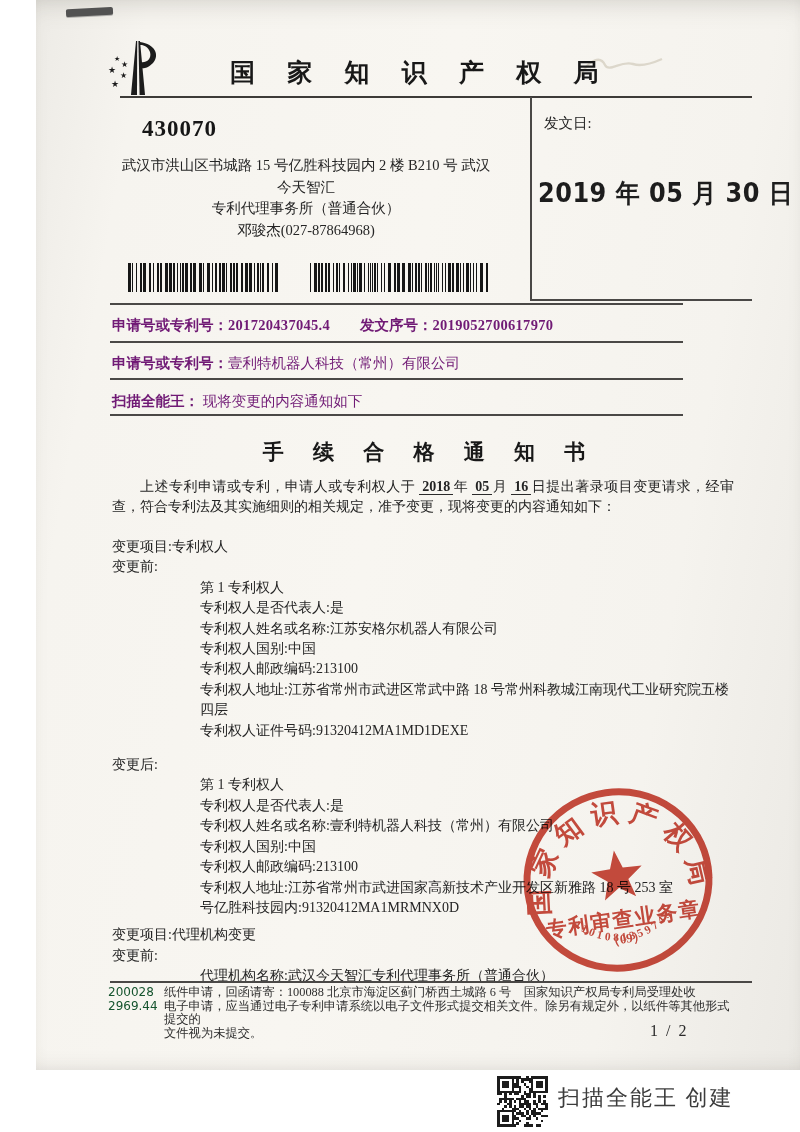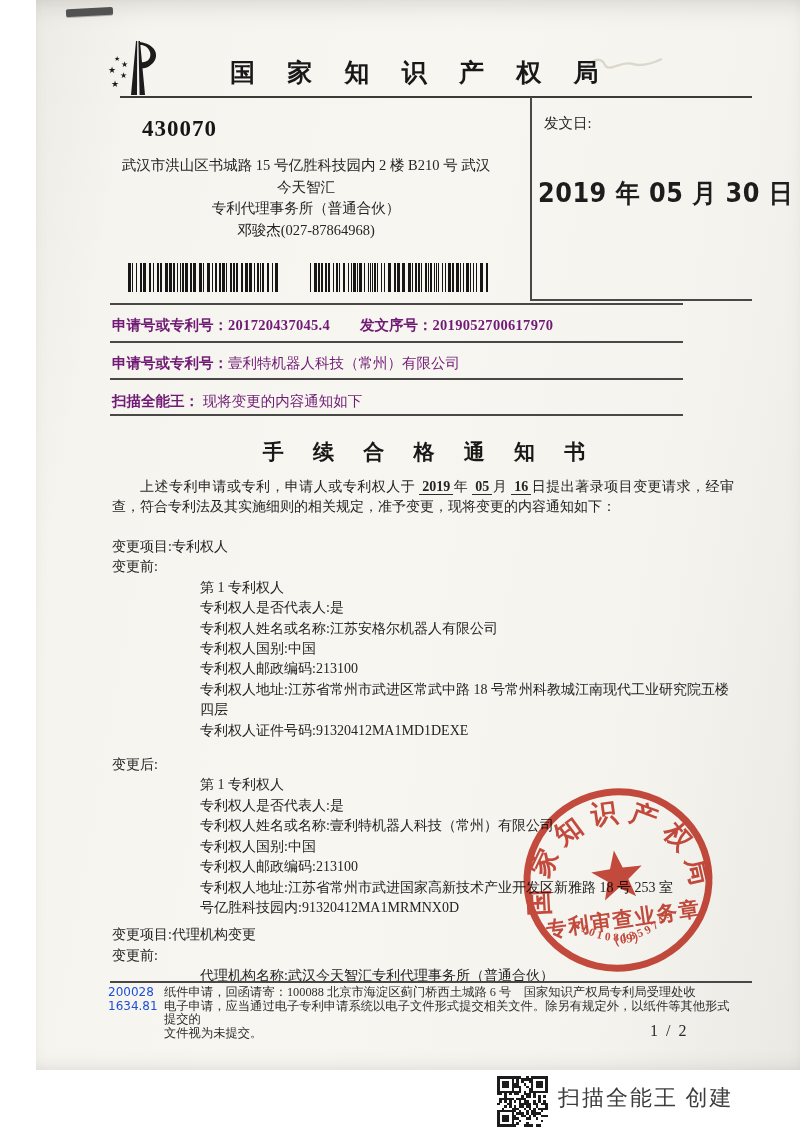--- a/index.html
+++ b/index.html
@@ -31,21 +31,21 @@
                 font-size:21px;font-weight:700;letter-spacing:12px;color:#181818;white-space:nowrap;}
   .para{position:absolute;left:112px;top:477px;width:622px;font-size:14px;line-height:20px;
         text-align:justify;text-indent:2em;color:#242424;}
   .para .u{border-bottom:1.4px solid #2b2b2b;padding:0 3px;font-weight:600;}
   .chg{position:absolute;left:112px;top:537px;width:628px;font-size:14px;line-height:20.4px;color:#242424;}
   .chg .ind{padding-left:88px;}
   .chg .sp1{margin-top:14px;}
   .chg .sp2{margin-top:7px;}
   .frule{left:110px;top:981px;width:642px;}
   .foot-left{position:absolute;left:108px;top:986px;font-size:12px;line-height:13.5px;
-             font-family:"DejaVu Sans","Liberation Sans",sans-serif;color:#1d4ed8;}
+             font-family:"DejaVu Sans","Liberation Sans",sans-serif;color:#14532d;}
   .foot-right{position:absolute;left:164px;top:986px;width:575px;font-size:12.3px;line-height:13.6px;color:#2e2e2e;}
   .pagenum{position:absolute;left:650px;top:1022px;font-size:16px;letter-spacing:2px;color:#2a2a2a;}
   
   .seal{position:absolute;left:519px;top:781px;width:198px;height:198px;
         transform:rotate(-8deg);opacity:.9;mix-blend-mode:multiply;}
   
   .logo{position:absolute;left:106px;top:39px;width:62px;height:62px;}
   .mark-tl{position:absolute;left:66px;top:8px;width:47px;height:8px;background:#525252;
            border-radius:2px;transform:rotate(-3deg);box-shadow:0 1px 0 rgba(120,120,120,.5);}
   .scribble{position:absolute;left:575px;top:50px;width:92px;height:38px;opacity:.65;}
@@ -106,21 +106,21 @@
   <div class="frow" style="left:112px;top:354px;">
     <span class="lab">申请号或专利号：</span><span>壹利特机器人科技（常州）有限公司</span>
   </div>
   <div class="rule thin" style="left:110px;top:378px;width:573px;"></div>
   <div class="frow" style="left:112px;top:392px;">
     <span class="lab">扫描全能王：</span>&nbsp;<span>现将变更的内容通知如下</span>
   </div>
   <div class="rule thin" style="left:110px;top:414px;width:573px;"></div>
 
   <div class="notice-title">手 续 合 格 通 知 书</div>
-  <div class="para"><span>上述专利申请或专利，申请人或专利权人于</span> <span class="u">2019</span><span>年</span> <span class="u">05</span><span>月</span> <span class="u">16</span><span>日提出著录项目变更请求，经审查，符合专利法及其实施细则的相关规定，准予变更，现将变更的内容通知如下：</span></div>
+  <div class="para"><span>上述专利申请或专利，申请人或专利权人于</span> <span class="u">2018</span><span>年</span> <span class="u">05</span><span>月</span> <span class="u">16</span><span>日提出著录项目变更请求，经审查，符合专利法及其实施细则的相关规定，准予变更，现将变更的内容通知如下：</span></div>
 
   <div class="chg">
     <div>变更项目:专利权人</div>
     <div>变更前:</div>
     <div class="ind">第 1 专利权人</div>
     <div class="ind">专利权人是否代表人:是</div>
     <div class="ind">专利权人姓名或名称:江苏安格尔机器人有限公司</div>
     <div class="ind">专利权人国别:中国</div>
     <div class="ind">专利权人邮政编码:213100</div>
     <div class="ind">专利权人地址:江苏省常州市武进区常武中路 18 号常州科教城江南现代工业研究院五楼四层</div>
@@ -147,21 +147,21 @@
     <text font-size="27" font-weight="bold" fill="#c5392b" letter-spacing="9"><textPath href="#arcTop" startOffset="50%" text-anchor="middle">国家知识产权局</textPath></text>
     <polygon fill="#c5392b" points="100,70 106.5,88.1 125.7,88.7 110.5,100.4 115.9,118.8 100,108 84.1,118.8 89.5,100.4 74.3,88.7 93.5,88.1"></polygon>
     <text x="100" y="147" text-anchor="middle" font-size="21" font-weight="bold" fill="#c5392b" letter-spacing="1.5">专利审查业务章</text>
     <text x="100" y="164" text-anchor="middle" font-size="13" font-weight="bold" fill="#c5392b">（09）</text>
     <text font-size="11.5" font-weight="bold" fill="#c5392b" letter-spacing="3"><textPath href="#arcBot" startOffset="50%" text-anchor="middle">1101081359743</textPath></text>
   </svg>
 
   <div class="rule thin frule"></div>
   <div class="foot-left">
     <div>200028</div>
-    <div>1634.81</div>
+    <div>2969.44</div>
   </div>
   <div class="foot-right">
     <div>纸件申请，回函请寄：100088 北京市海淀区蓟门桥西土城路 6 号　国家知识产权局专利局受理处收</div>
     <div>电子申请，应当通过电子专利申请系统以电子文件形式提交相关文件。除另有规定外，以纸件等其他形式提交的</div>
     <div>文件视为未提交。</div>
   </div>
   <div class="pagenum">1 / 2</div>
 
   <div class="strip">
     <div class="qr" style="left:497px;top:6px;">

